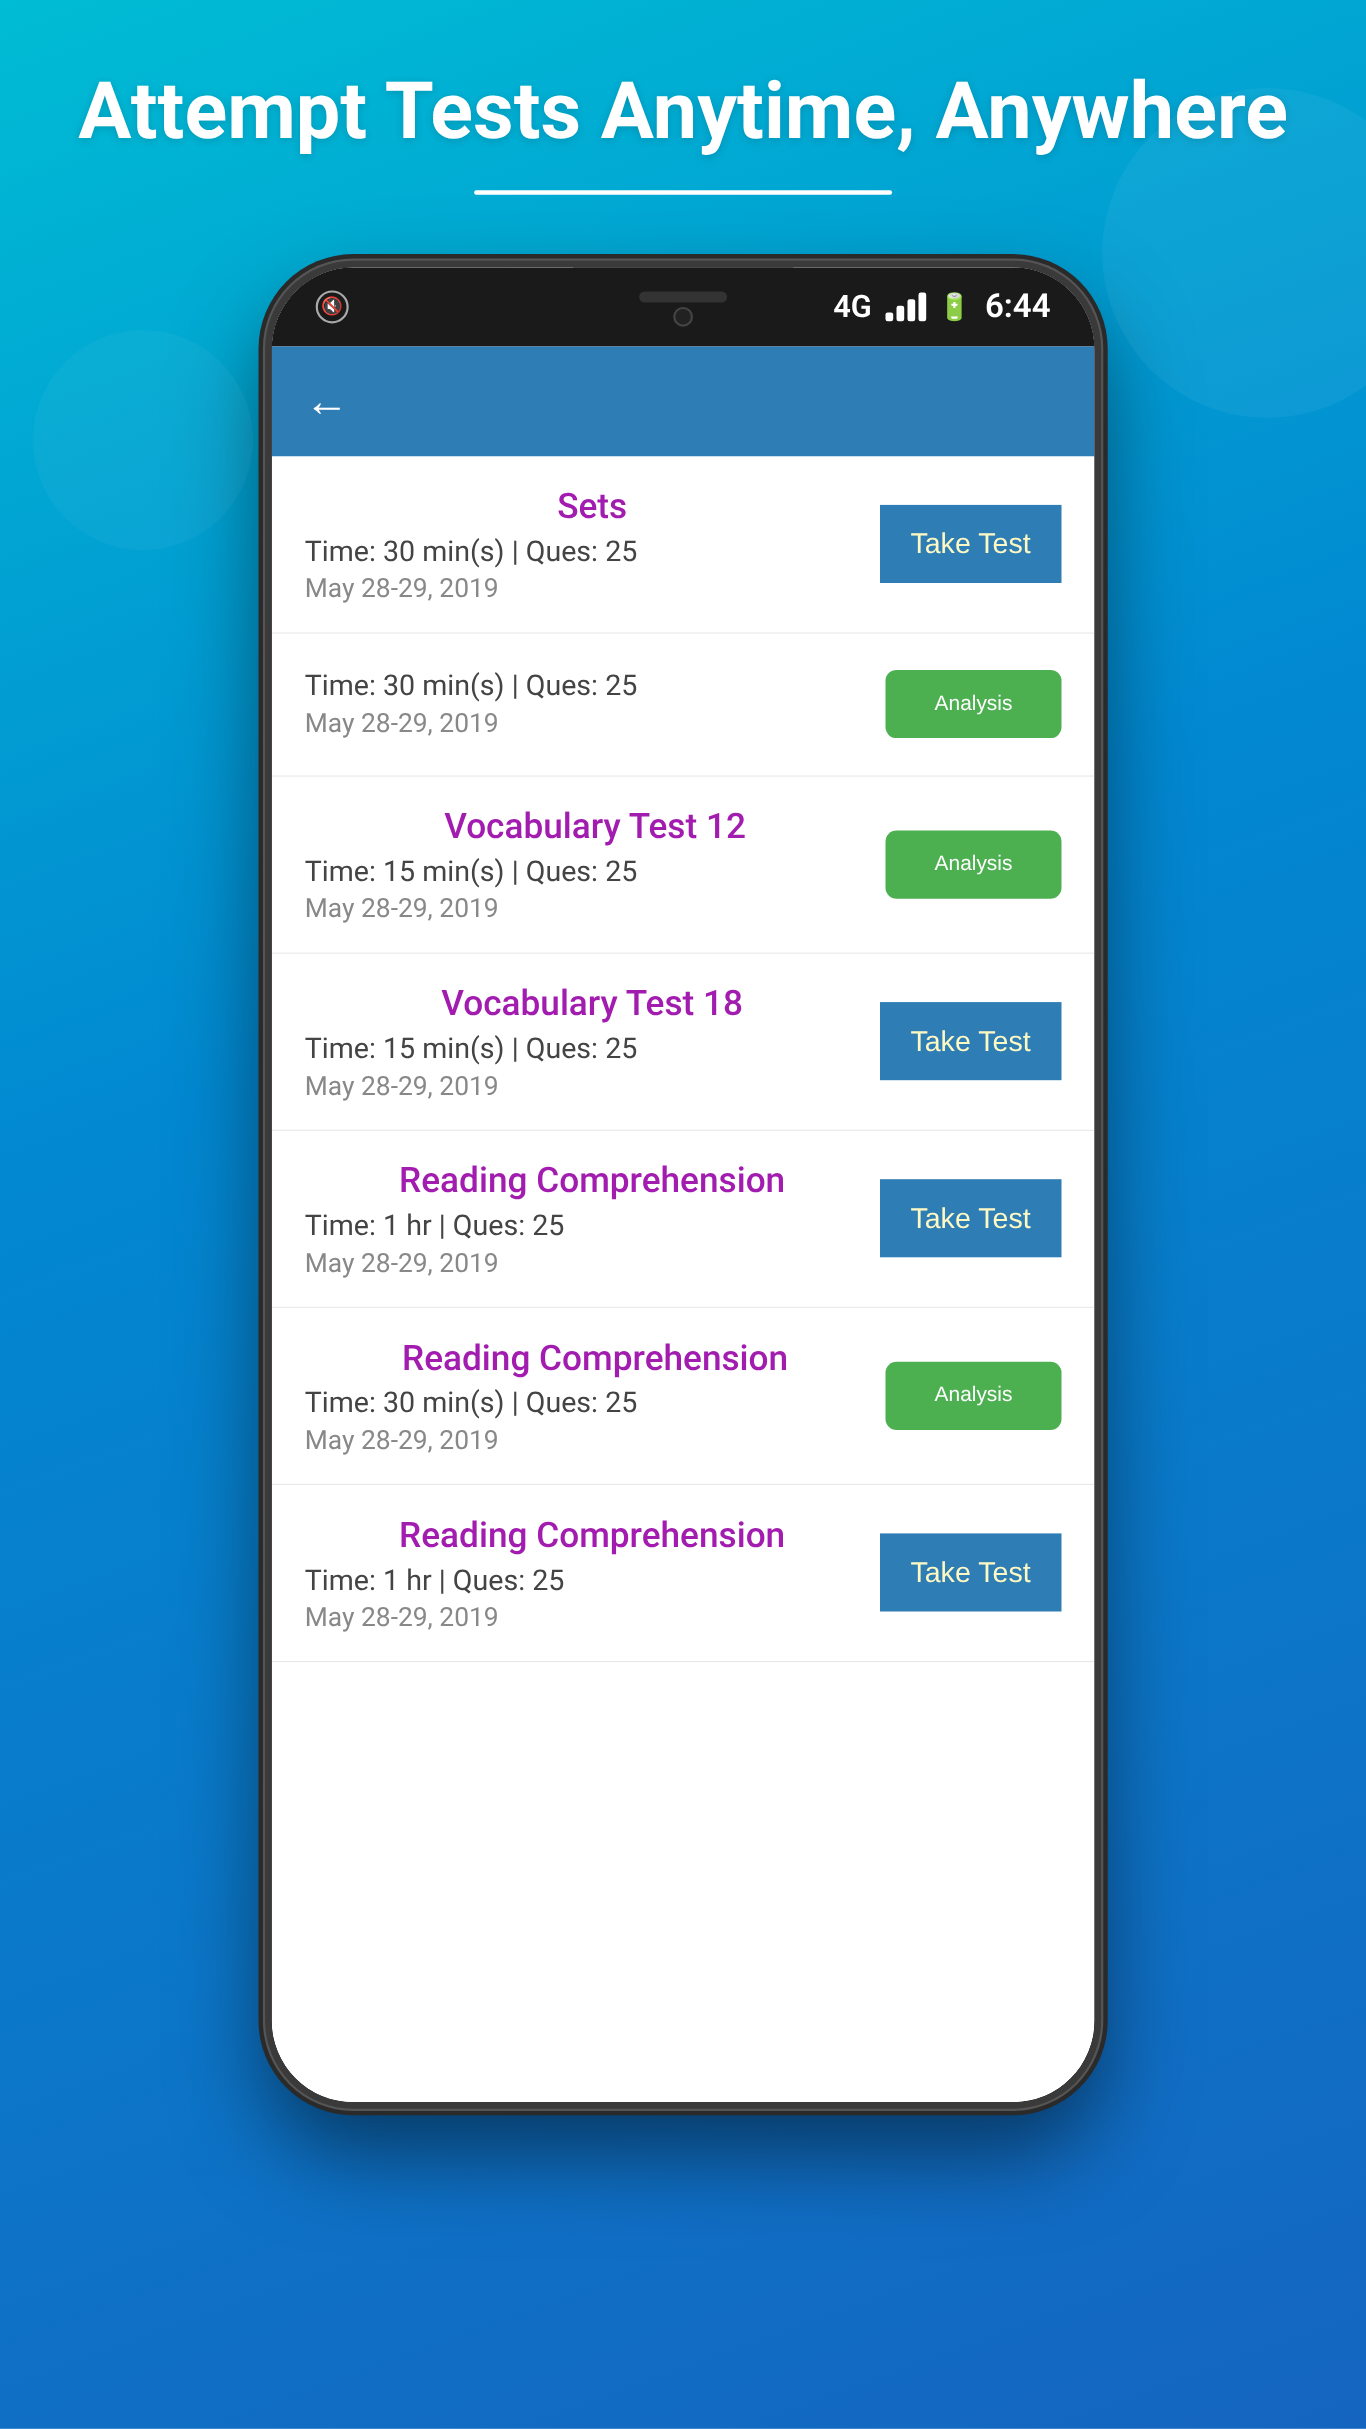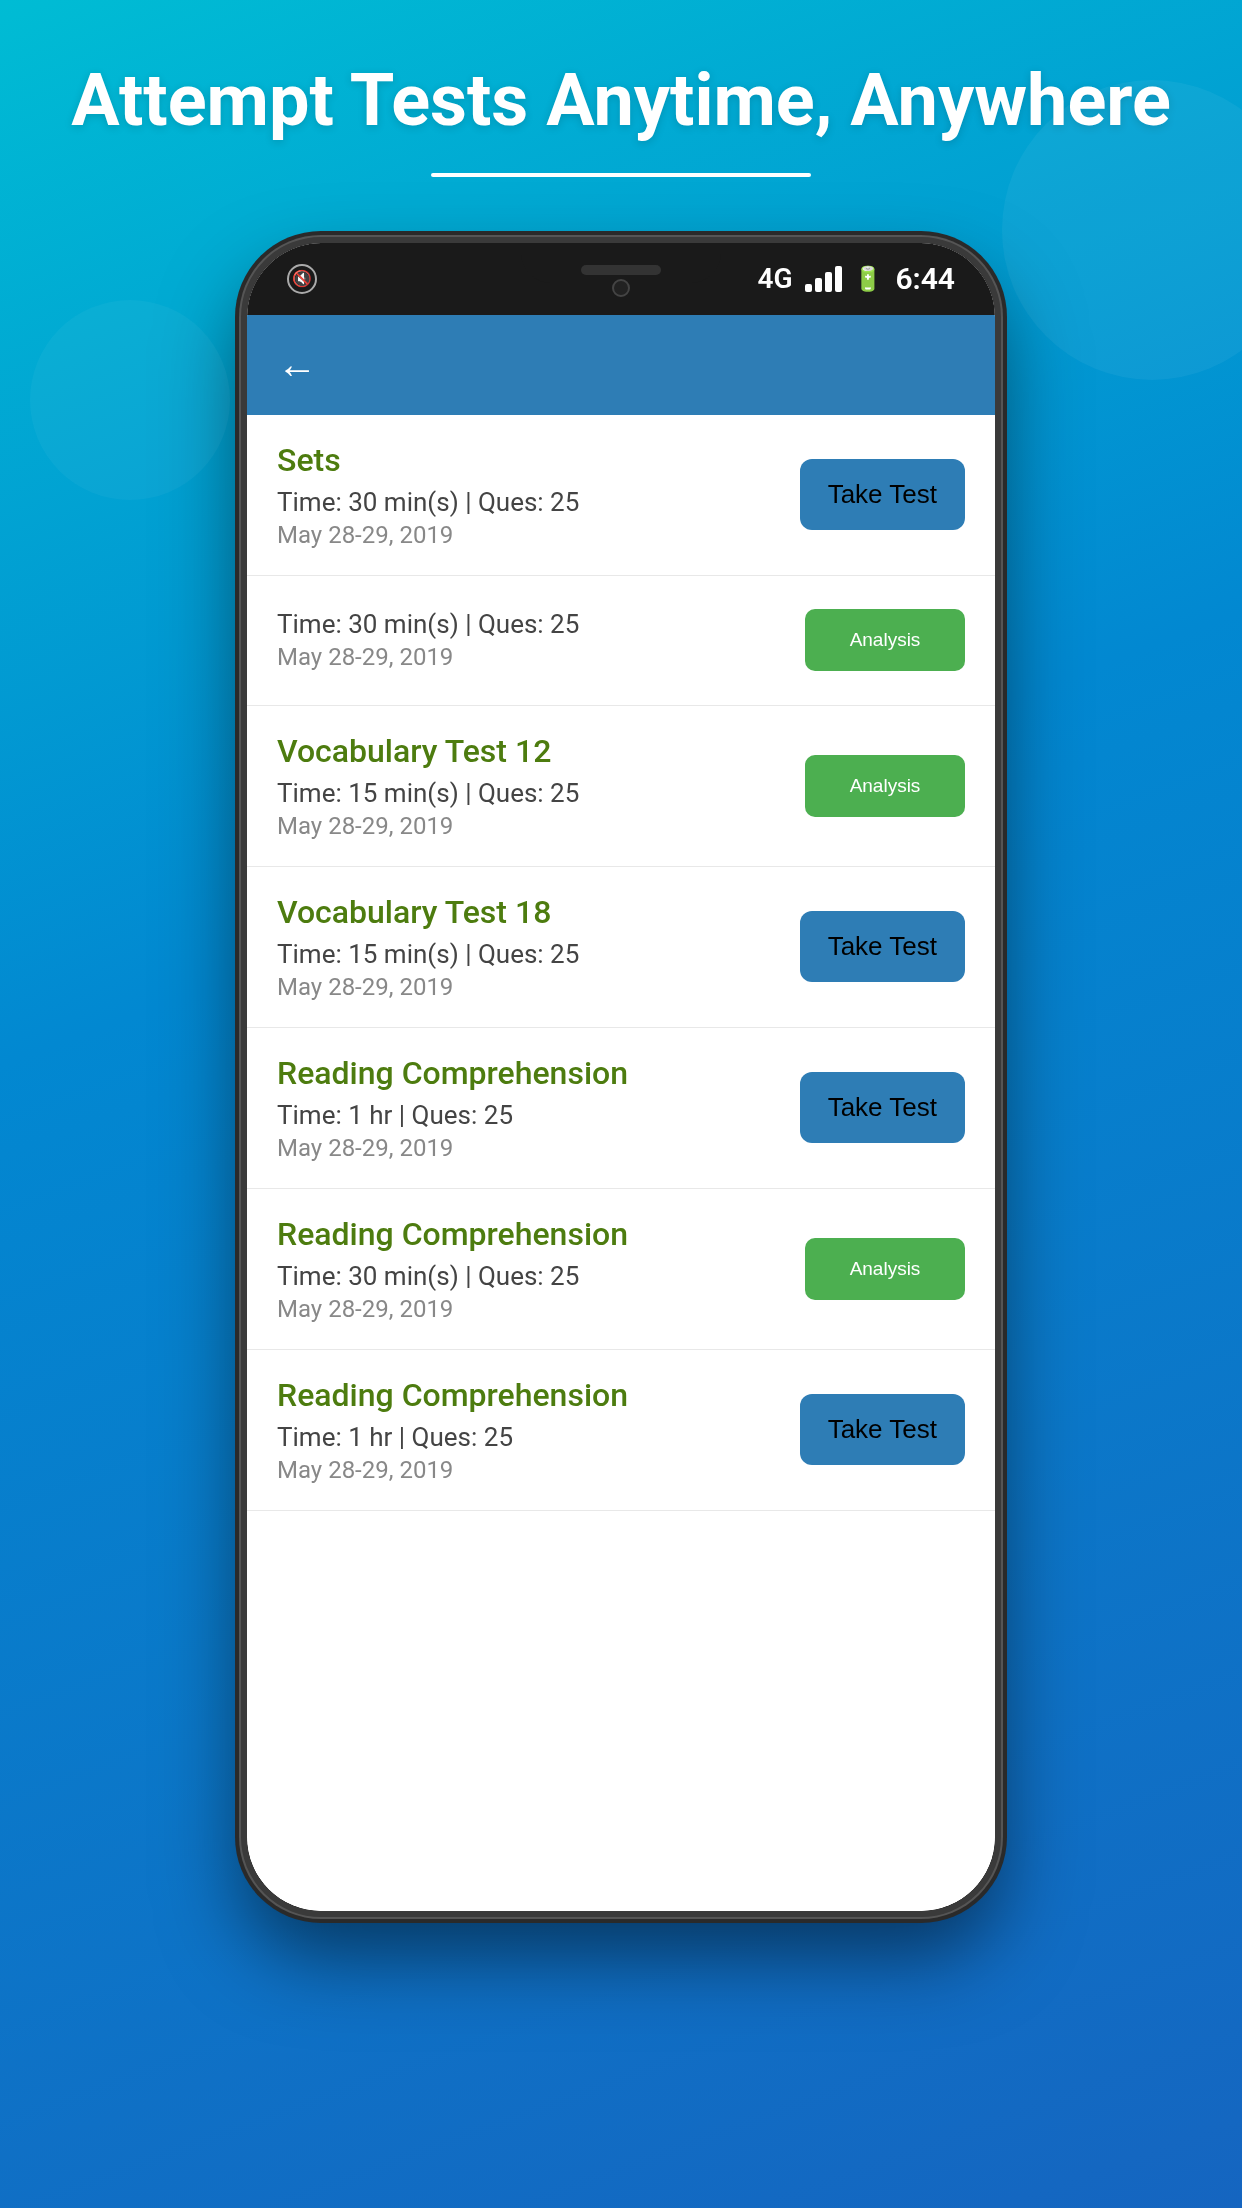--- a/index.html
+++ b/index.html
@@ -188,42 +188,43 @@
       padding: 26px 30px;
       border-bottom: 1px solid #e8e8e8;
       min-height: 130px;
     }
 
     .test-info {
       flex: 1;
     }
 
     .test-name {
-      color: #4d7c0f;
+      color: #a21caf;
       font-size: 32px;
       font-weight: 500;
       margin-bottom: 8px;
+      text-align: center;
     }
 
     .test-meta {
       color: #444;
       font-size: 26px;
       margin-bottom: 4px;
     }
 
     .test-date {
       color: #888;
       font-size: 24px;
     }
 
     .btn-take-test {
       background: #2e7db5;
-      color: #000000;
+      color: #fef9c3;
       border: none;
-      border-radius: 12px;
+      border-radius: 0;
       padding: 20px 28px;
       font-size: 26px;
       font-weight: 500;
       cursor: pointer;
       white-space: nowrap;
       min-width: 160px;
       text-align: center;
     }
 
     .btn-analysis {

